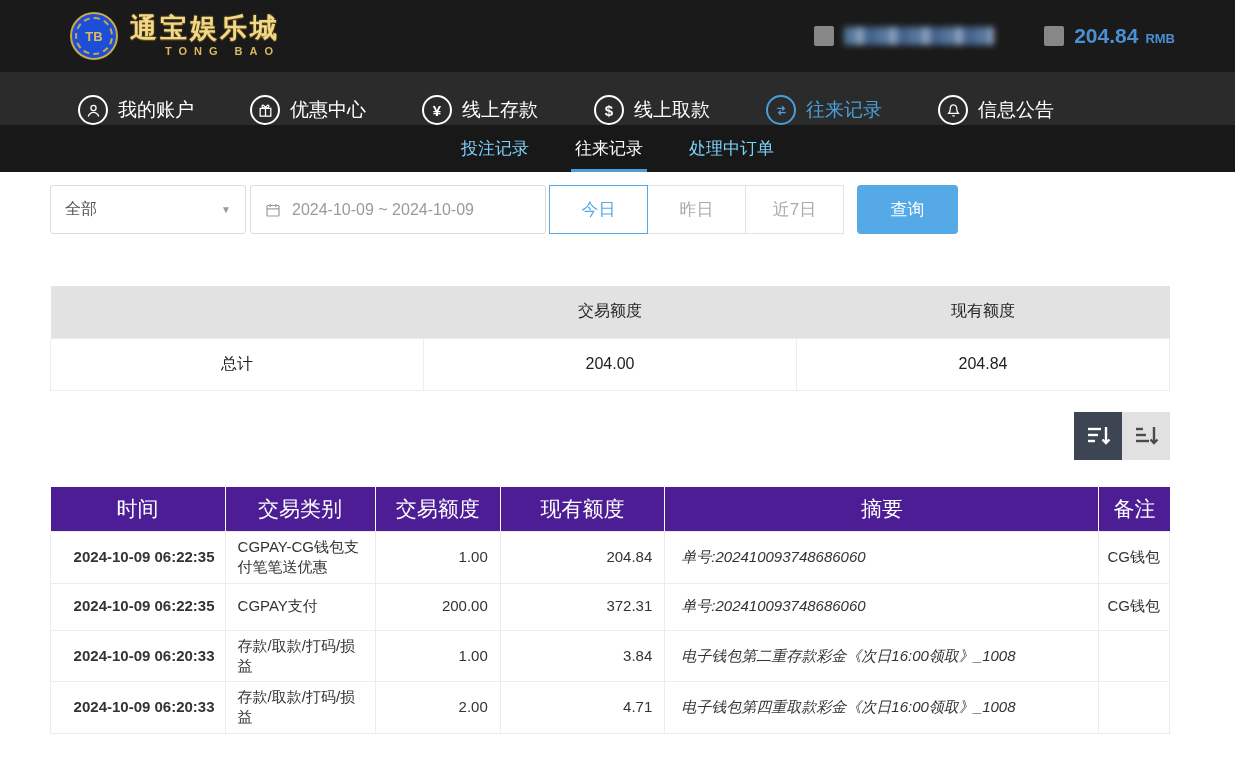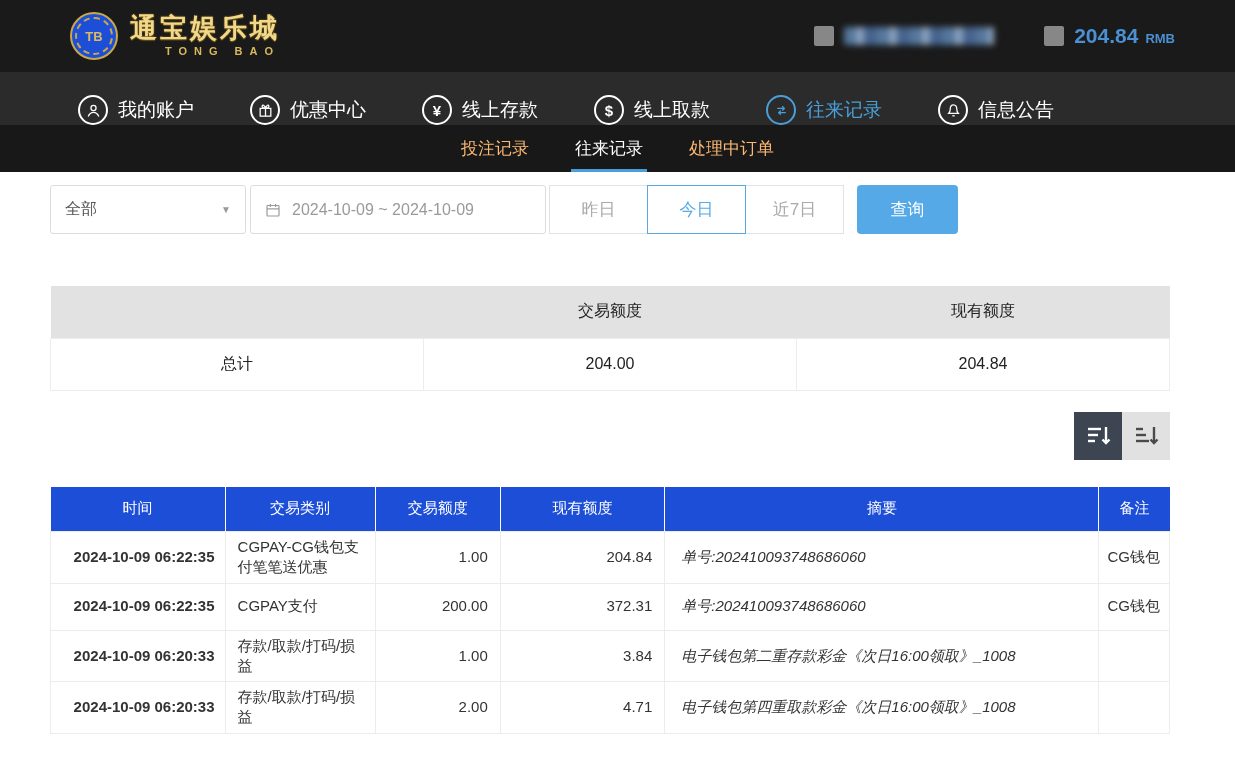--- a/index.html
+++ b/index.html
@@ -66,21 +66,21 @@
   .nav-item .nicon svg { stroke: currentColor; fill: none; stroke-width: 1.8; width: 17px; height: 17px; }
   .nav-item .nicon .cur-glyph { font-size: 15px; font-weight: bold; line-height: 1; }
   .nav-item.active { color: #4a9fd9; }
 
   
   .subnav {
     height: 47px; background: #181818;
     display: flex; align-items: stretch; justify-content: center; gap: 46px;
   }
   .subtab {
-    color: #fdba74; font-size: 17px; display: flex; align-items: center;
+    color: #7dd3fc; font-size: 17px; display: flex; align-items: center;
     position: relative; cursor: pointer;
   }
   .subtab.active { color: #ffffff; }
   .subtab.active::after {
     content: ""; position: absolute; left: -4px; right: -4px; bottom: 0;
     height: 3px; background: #4a9fd9;
   }
 
   
   .content { padding: 13px 65px 0 50px; }
@@ -126,22 +126,22 @@
   }
   .sort-btn svg { width: 30px; height: 30px; stroke-width: 2.4; fill: none; }
   .sort-btn.dark { background: #3d4553; }
   .sort-btn.dark svg { stroke: #fff; }
   .sort-btn.light { background: #e1e1e1; }
   .sort-btn.light svg { stroke: #4a4a4a; }
 
   
   .data-table { width: 100%; border-collapse: collapse; margin-top: 27px; }
   .data-table thead th {
-    background: #1d4ed8; color: #fff; font-weight: normal;
-    height: 45px; font-size: 15px; border-right: 1px solid #fdfdfd;
+    background: #4c1d95; color: #fff; font-weight: normal;
+    height: 45px; font-size: 21px; border-right: 1px solid #fdfdfd;
     text-align: center;
   }
   .data-table thead th:last-child { border-right: none; }
   .data-table tbody td {
     height: 47px; border: 1px solid #ececec;
     font-size: 15px; color: #333; padding: 5px 10px; line-height: 1.35;
     background: #fff;
   }
   .td-time { text-align: right; white-space: nowrap; font-weight: bold; }
   .td-type { text-align: left; padding-left: 12px !important; }
@@ -251,22 +251,22 @@
     <div class="date-box">
       <svg viewBox="0 0 24 24">
           <rect x="4" y="6" width="16" height="14" rx="1"></rect>
           <line x1="4" y1="10.5" x2="20" y2="10.5"></line>
           <line x1="8.5" y1="4" x2="8.5" y2="8"></line>
           <line x1="15.5" y1="4" x2="15.5" y2="8"></line>
         </svg>
       <span>2024-10-09 ~ 2024-10-09</span>
     </div>
     <div class="quick-group">
+      <button class="qbtn active">今日</button>
       <button class="qbtn">昨日</button>
-      <button class="qbtn active">今日</button>
       <button class="qbtn">近7日</button>
     </div>
     <button class="search-btn">查询</button>
   </div>
 
   <div class="summary">
     <table class="summary-table">
       <colgroup>
           <col>
           <col>

